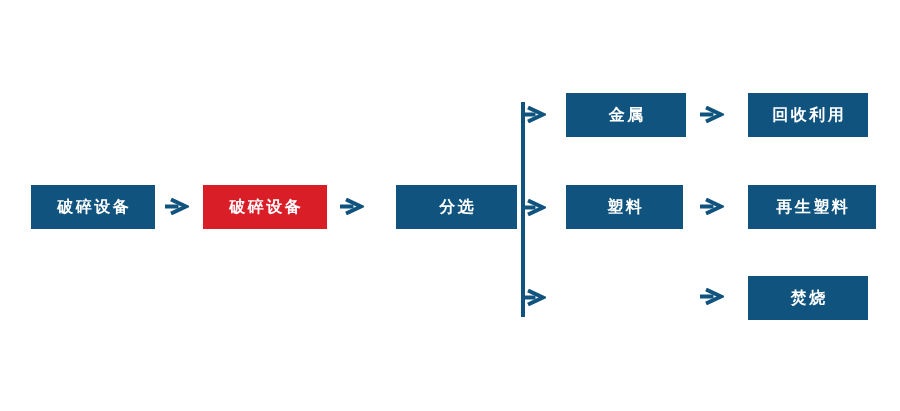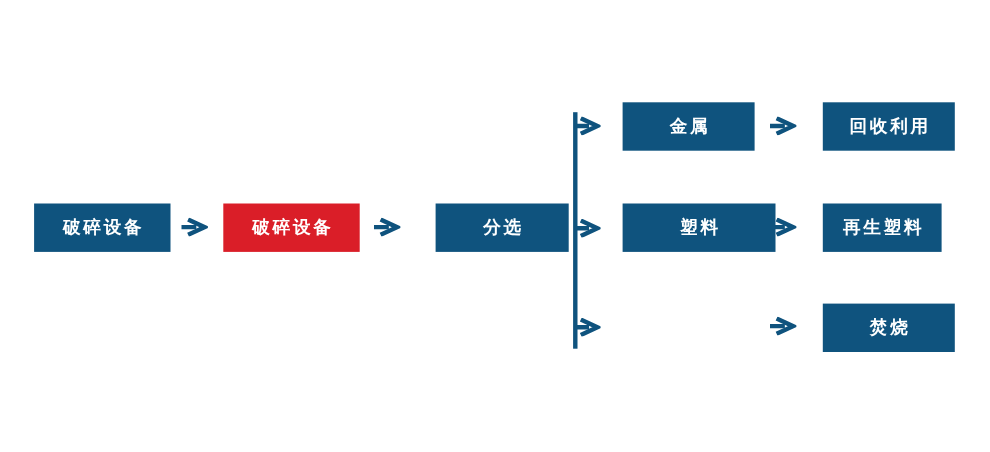--- a/index.html
+++ b/index.html
@@ -58,25 +58,25 @@
     height: 215px;
     background: var(--arrow-blue);
   }
 
   
   .n-car     { left: 31px;  top: 185px; width: 124px; height: 44px; }
   .n-crush   { left: 203px; top: 185px; width: 124px; height: 44px; }
   .n-sort    { left: 384px; top: 185px; width: 121px; height: 44px; margin-left: 12px; }
   
   .n-metal   { left: 566px; top: 93px;  width: 120px; height: 44px; }
-  .n-plastic { left: 566px; top: 185px; width: 139px; height: 44px; }
+  .n-plastic { left: 566px; top: 185px; width: 117px; height: 44px; }
   .n-sponge  { left: 566px; top: 276px; width: 119px; height: 44px; }
   
   .n-recycle { left: 748px; top: 93px;  width: 120px; height: 44px; }
-  .n-regen   { left: 748px; top: 185px; width: 108px; height: 44px; }
+  .n-regen   { left: 748px; top: 185px; width: 128px; height: 44px; }
   .n-burn    { left: 748px; top: 276px; width: 120px; height: 44px; }
 
   
   .a-main1   { left: 164px; top: 198px; }
   .a-main2   { left: 339px; top: 198px; }
   .a-branch1 { left: 521px; top: 106px; }
   .a-branch2 { left: 521px; top: 199px; }
   .a-branch3 { left: 521px; top: 289px; }
   .a-out1    { left: 699px; top: 106px; }
   .a-out2    { left: 699px; top: 198px; }

